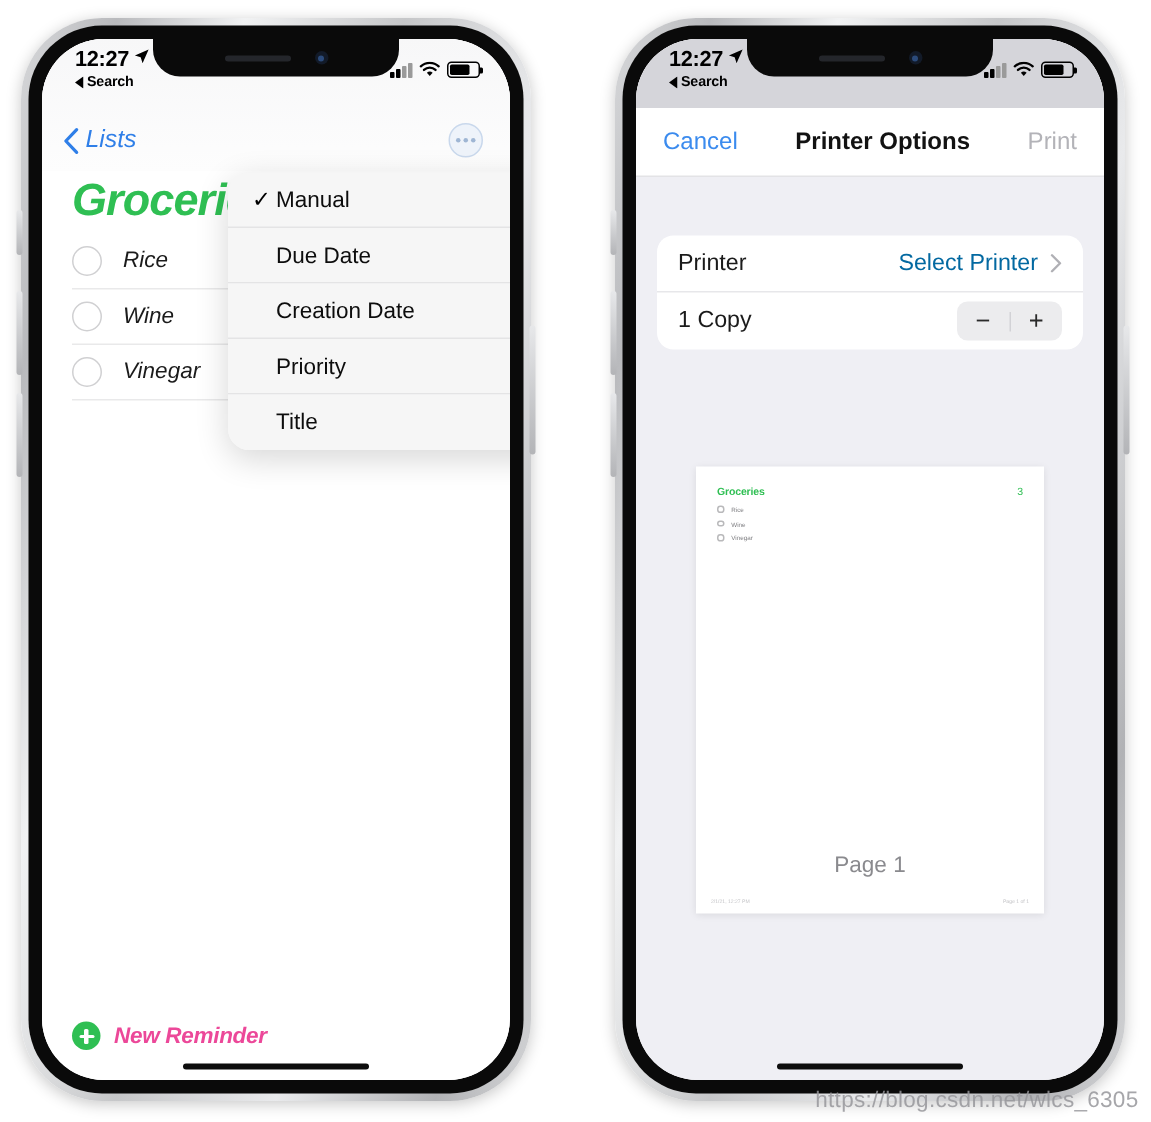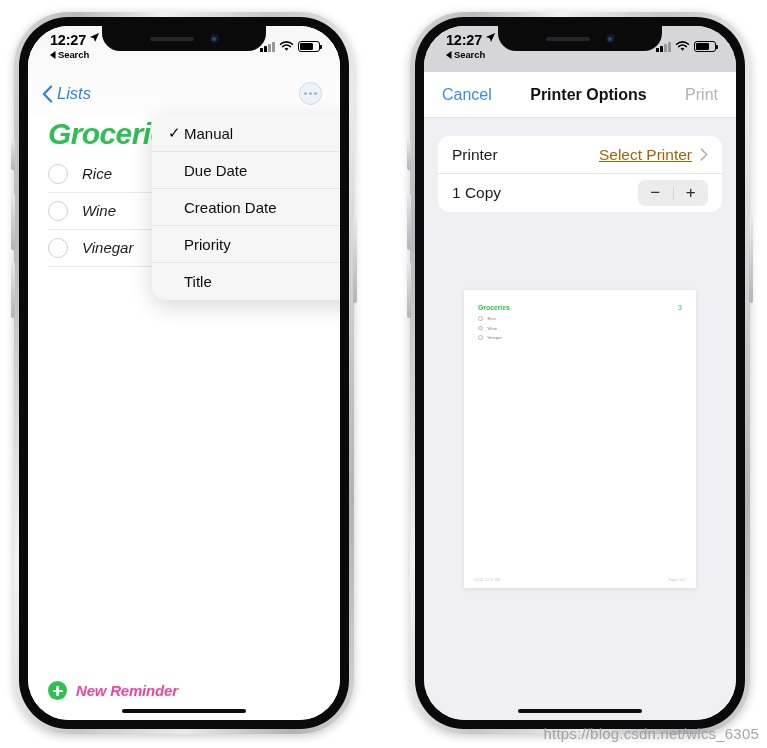--- a/index.html
+++ b/index.html
@@ -177,27 +177,27 @@
   .pr-navbar {
     height: 46px; background:#ffffff;
     display:flex; align-items:center; justify-content:space-between;
     padding: 0 18px;
     border-bottom: 1px solid #e3e3e6;
   }
   .pr-cancel { color:#3b8bee; font-size:16px; }
   .pr-title { font-size:16px; font-weight:bold; color:#121212; }
   .pr-print { color:#b3b3b8; font-size:16px; }
   .pr-card {
-    margin: 18px 14px 0 14px;
+    margin: 39px 14px 0 14px;
     background:#ffffff; border-radius: 11px; overflow:hidden;
   }
   .pr-row { height: 38px; display:flex; align-items:center; padding: 0 14px; }
   .pr-row.bordered { border-bottom: 1px solid #e7e7ea; }
   .pr-row-label { font-size: 15.5px; color:#1b1b1b; flex:1; }
-  .pr-row-value { font-size: 15.5px; color:#a16207; margin-right:8px;text-decoration:underline; }
+  .pr-row-value { font-size: 15.5px; color:#0369a1; margin-right:8px; }
   .chev-right { width:8px; height:13px; }
   .stepper {
     display:flex; align-items:center; background:#ececee;
     border-radius: 7px; height: 26px; width: 70px;
   }
   .stepper-btn { flex:1; display:flex; align-items:center; justify-content:center; color:#2a2a2a; font-size:17px; }
   .stepper-sep { width:1px; height:13px; background:#d2d2d6; }
 
   .pr-preview-wrap { flex:1; display:flex; align-items:flex-start; justify-content:center; padding-top: 78px; }
   .pr-page {
@@ -414,20 +414,21 @@
               </div>
               <div class="pp-item">
                 <div class="pp-circ"></div>
                 <div class="pp-text">Vinegar</div>
               </div>
             </div>
             <div class="pp-footer">
               <div class="pp-foot-text">2/1/21, 12:27 PM</div>
               <div class="pp-foot-text">Page 1 of 1</div>
             </div>
+            <div class="pr-pagelabel">Page 1</div>
           </div>
         </div>
       </div>
 
       <div class="statusbar">
         <div class="sb-left">
           <div class="sb-time">
             <span>12:27</span>
             <svg class="loc-arrow" viewBox="0 0 12 12">
               <path d="M11 1 L1 5.4 L5.2 6.8 L6.6 11 Z" fill="#000"></path>

